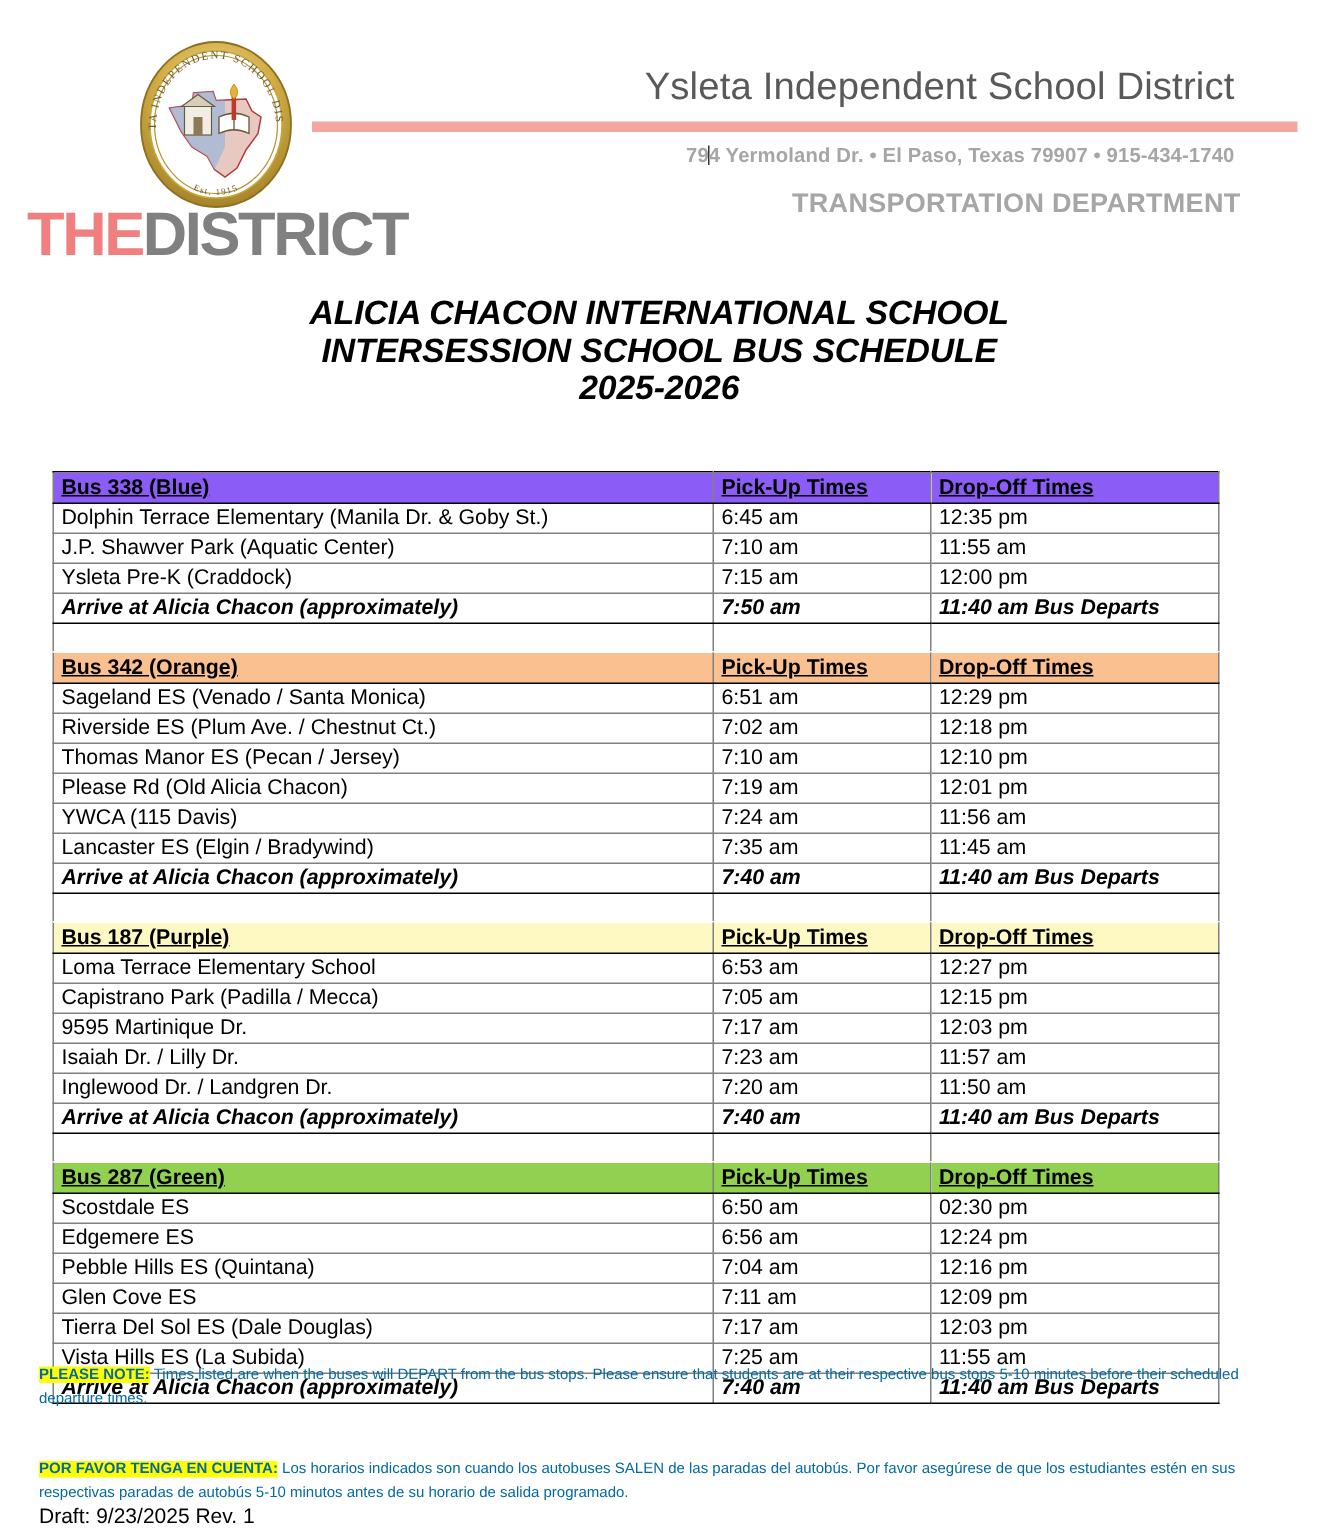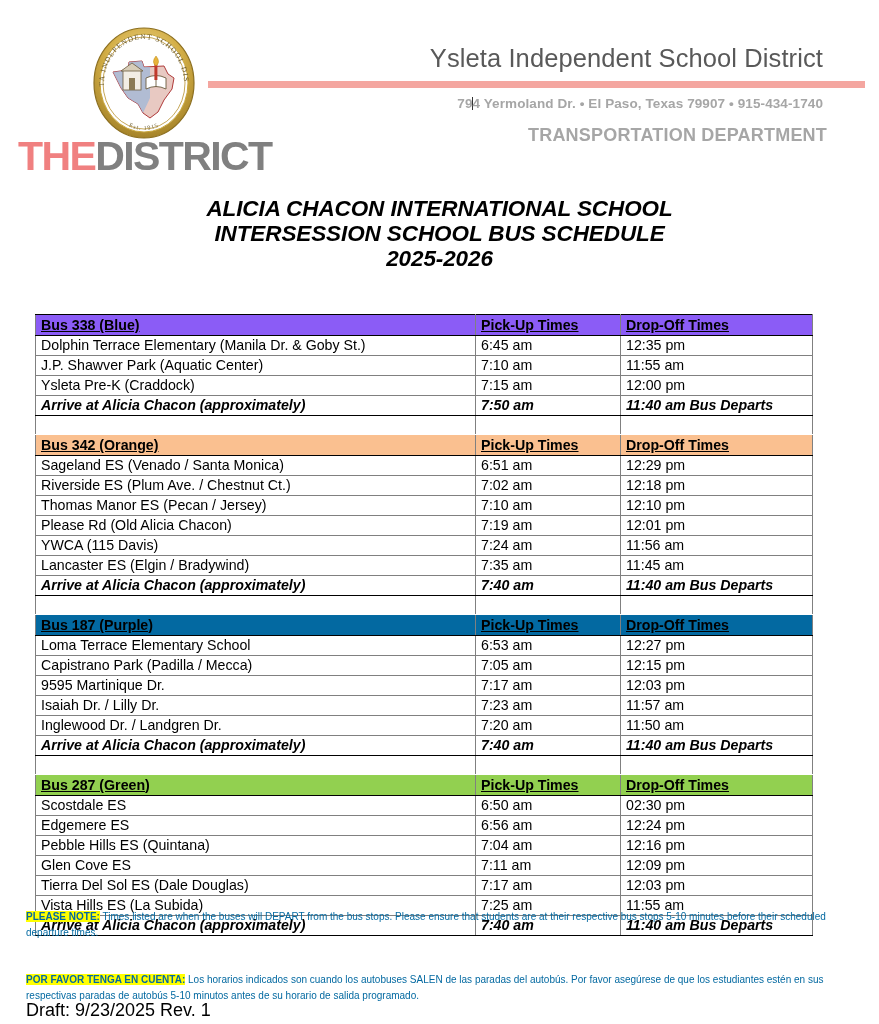--- a/index.html
+++ b/index.html
@@ -143,21 +143,21 @@
     border-top: 1px solid #000;
     border-bottom: 1px solid #000;
     padding-top: 1px;
   }
   tr.bus-header td span.u {
     text-decoration: underline;
     text-underline-offset: 1px;
   }
   tr.bus-header.blue   td { background: #8b5cf6; }
   tr.bus-header.orange td { background: #FAC090; }
-  tr.bus-header.purple td { background: #0369a1; }
+  tr.bus-header.purple td { background: #fef9c3; }
   tr.bus-header.green  td { background: #92D050; }
 
   tr.arrive td {
     font-weight: bold;
     font-style: italic;
     border-bottom: 1px solid #000;
   }
   tr.spacer td {
     height: 17px;
     border-left: 1px solid #808080;
@@ -180,21 +180,21 @@
     margin: 0 0 0 0;
     color: #0369a1;
     text-align: left;
   }
   .note-p.second { margin-top: 32px; }
   .hl {
     background: #FFFF00;
     font-weight: bold;
   }
   .draft {
-    font-size: 18px;
+    font-size: 14px;
     line-height: 15.5px;
     margin-top: 0px;
   }
 </style>
 </head>
 <body>
 
 <div class="page-header">
 
   <div class="logo-block">

